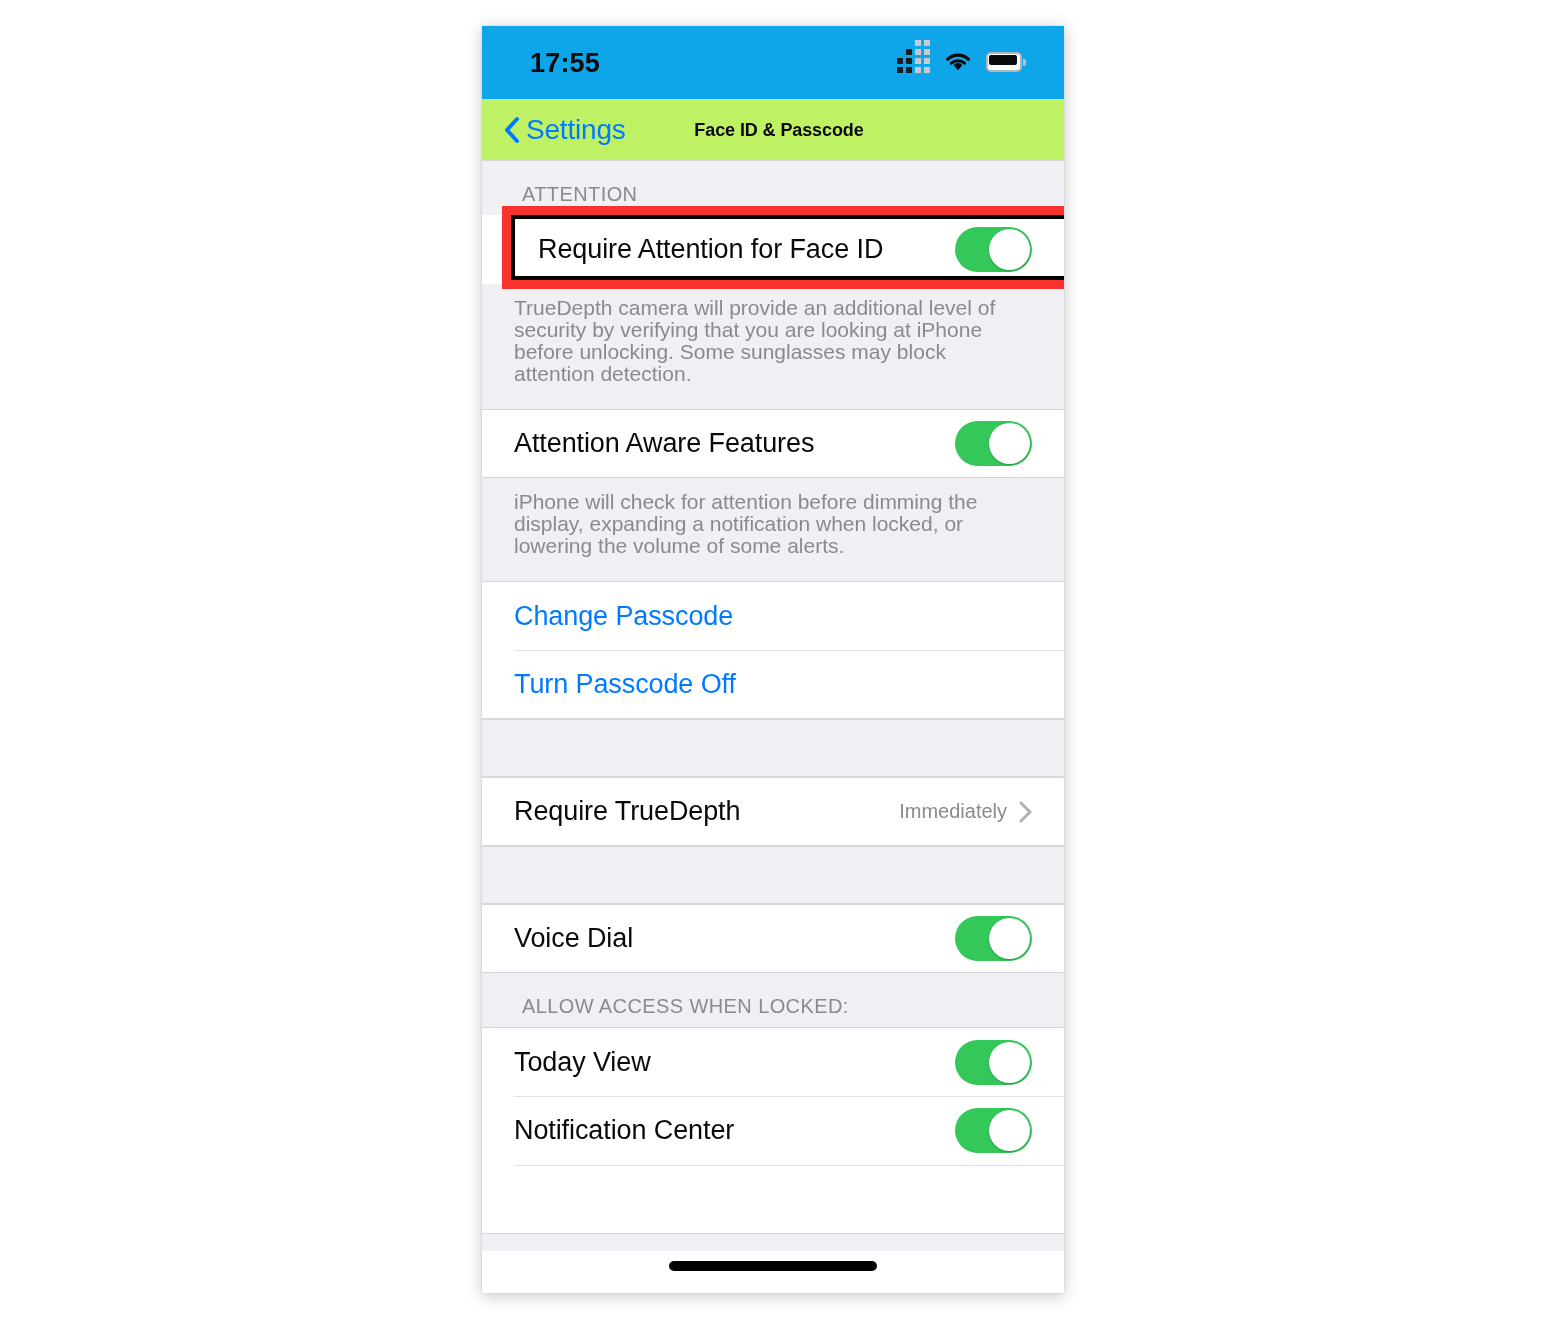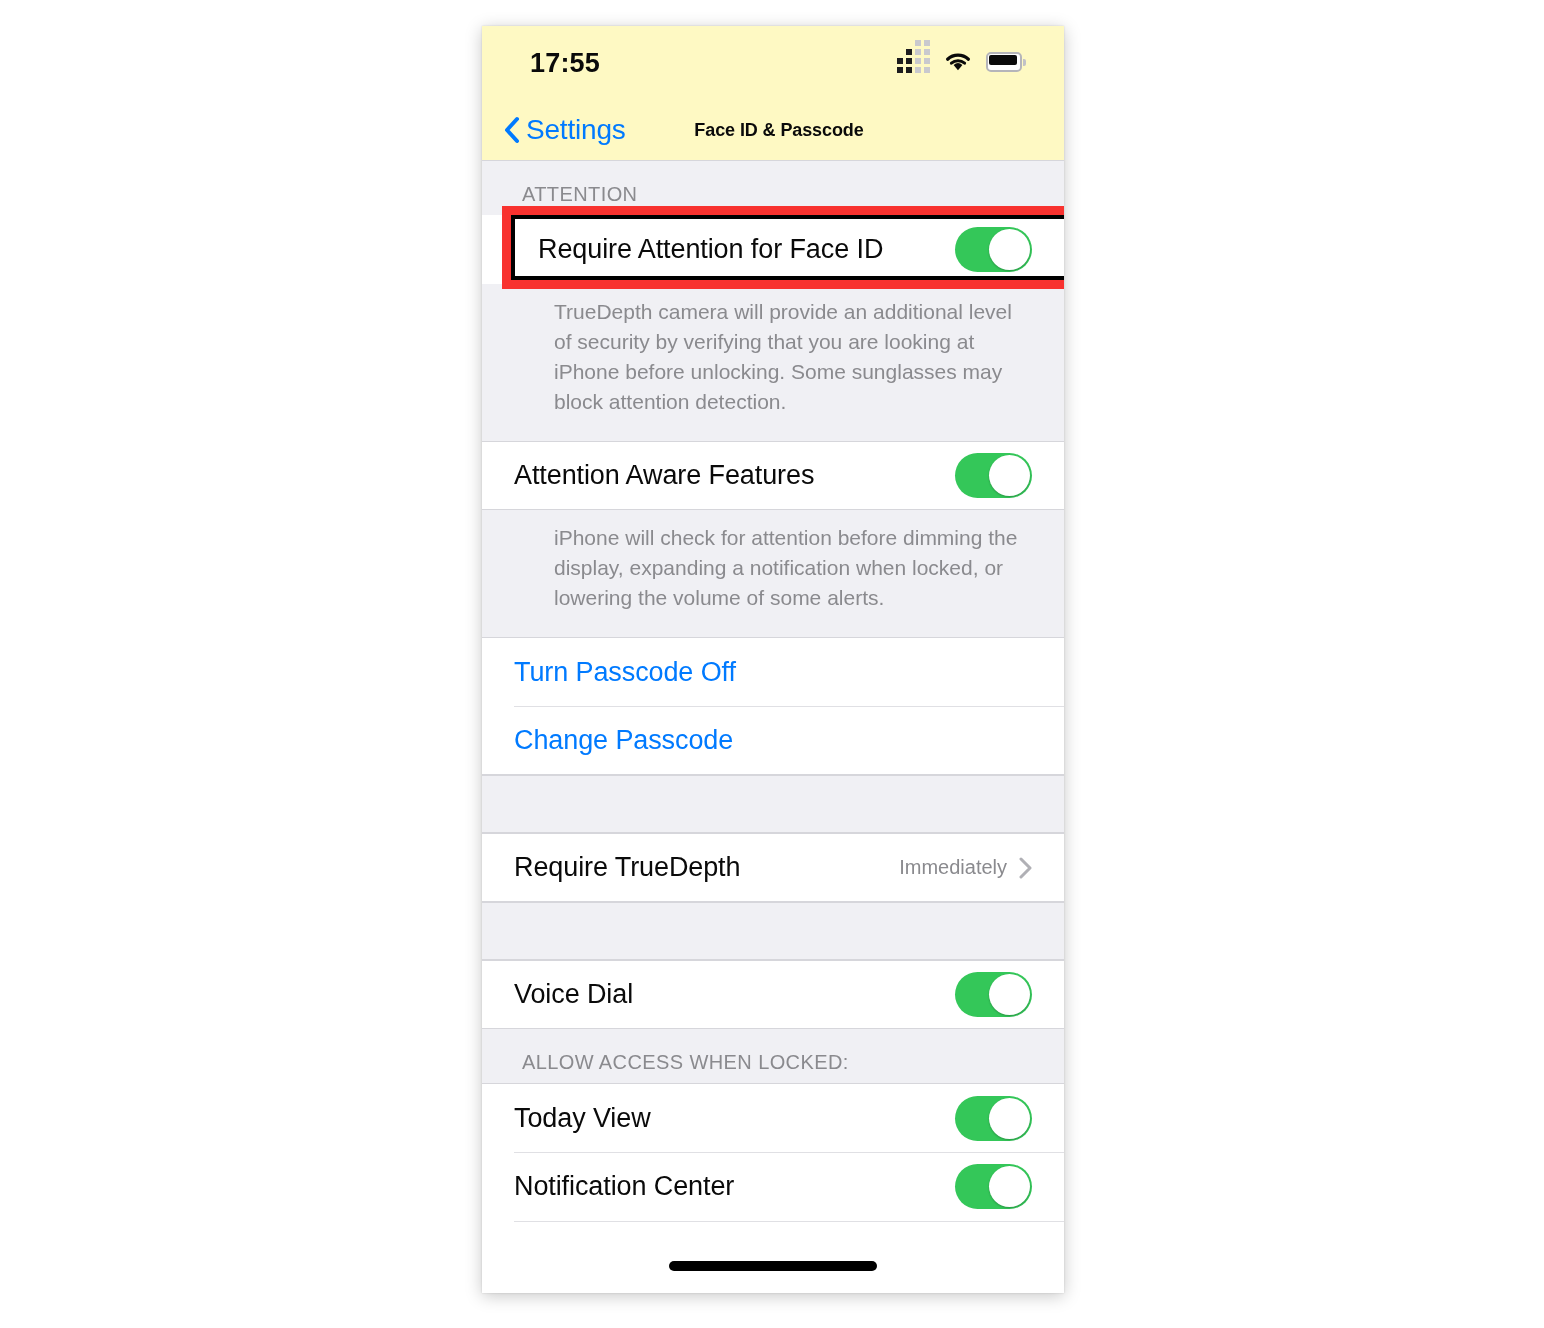--- a/index.html
+++ b/index.html
@@ -17,21 +17,21 @@
     width:582px; height:1267px;
     background:#ffffff;
     box-shadow: 0 3px 16px rgba(0,0,0,0.22), 0 0 2px rgba(0,0,0,0.14);
     overflow:hidden;
   }
 
   
   .statusbar {
     position:relative;
     height:73px;
-    background:#fef9c3;
+    background:#0ea5e9;
   }
   .status-time {
     position:absolute; left:48px; top:22px;
     font-size:27px; font-weight:bold; color:#0a0a0a;
     letter-spacing:0.2px;
   }
   .status-right {
     position:absolute; right:38px; top:20px;
     display:flex; align-items:center; gap:15px; height:32px;
   }
@@ -56,21 +56,21 @@
   }
   .battery-cap {
     position:absolute; right:0; top:7px; width:3px; height:7px;
     background:#c2c2c7; border-radius:0 2px 2px 0;
   }
 
   
   .navbar {
     position:relative;
     height:62px;
-    background:#fef9c3;
+    background:#bef264;
     border-bottom:1px solid #d6d6db;
   }
   .nav-back {
     position:absolute; left:22px; top:0; height:62px;
     display:flex; align-items:center; gap:6px;
     color:#007aff; cursor:pointer;
   }
   .nav-chevron { width:16px; height:28px; }
   .nav-back-label { font-size:28px; color:#007aff; letter-spacing:-0.2px; }
   .nav-title {
@@ -89,24 +89,23 @@
   }
 
   .section-header {
     padding:22px 32px 9px 40px;
     font-size:20px; color:#8a8a8e;
     letter-spacing:0.4px;
     background:#f0f0f4;
   }
   .footer-text {
     padding:13px 32px 24px 32px;
-    font-size:21px; line-height:30px;
+    font-size:21px; line-height:22px;
     color:#8a8a8e;
     background:#f0f0f4;
-    margin-left:40px;
   }
   .gap {
     height:58px;
     background:#f0f0f4;
     border-top:1px solid #d6d6db;
     border-bottom:1px solid #d6d6db;
   }
 
   .group { background:#ffffff; }
   .row {
@@ -258,24 +257,24 @@
         <span class="switch">
             <span class="knob"></span>
           </span>
       </div>
     </div>
 
     <div class="footer-text">iPhone will check for attention before dimming the display, expanding a notification when locked, or lowering the volume of some alerts.</div>
 
     <div class="group">
       <div class="row">
+        <span class="row-label link">Change Passcode</span>
+      </div>
+      <div class="row">
         <span class="row-label link">Turn Passcode Off</span>
-      </div>
-      <div class="row">
-        <span class="row-label link">Change Passcode</span>
       </div>
     </div>
 
     <div class="gap"></div>
 
     <div class="group">
       <div class="row">
         <span class="row-label">Require TrueDepth</span>
         <span class="row-value">Immediately</span>
         <span class="row-chevron">

